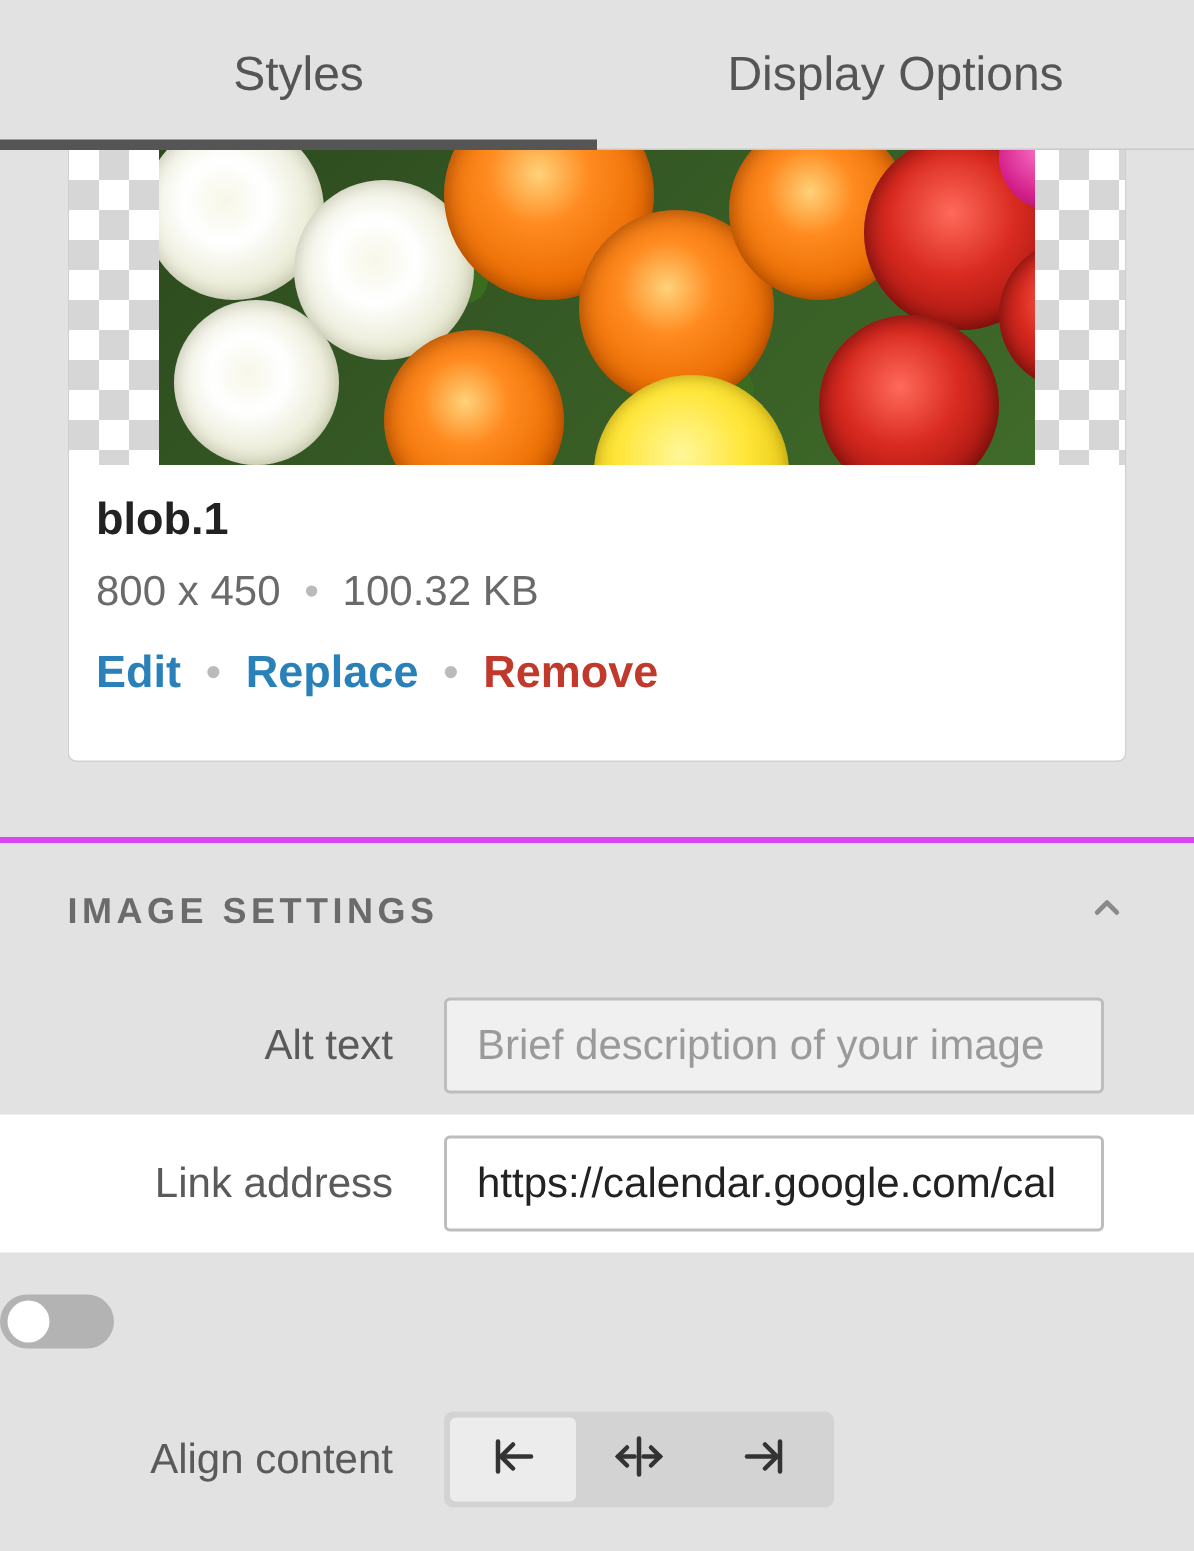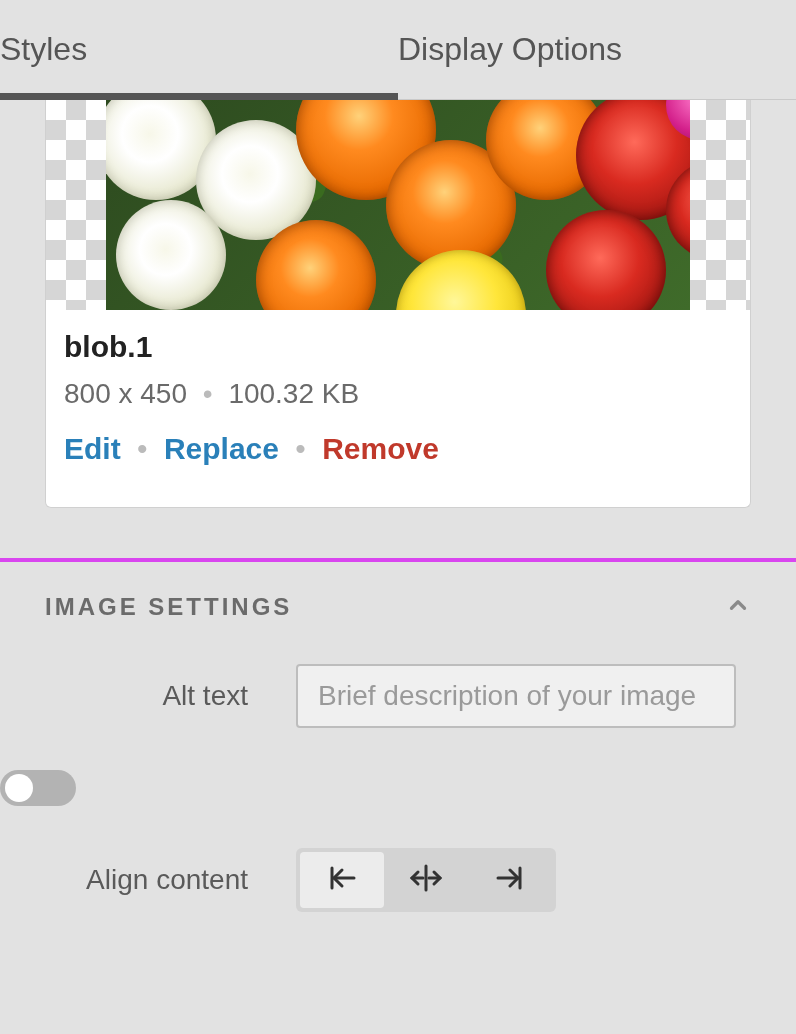--- a/index.html
+++ b/index.html
@@ -11,21 +11,21 @@
   }
   .tabs {
     display: flex;
     height: 100px;
     border-bottom: 1px solid #c9c9c9;
   }
   .tab {
     flex: 1;
     display: flex;
     align-items: center;
-    justify-content: flex-start;
+    justify-content: center;
     font-size: 32px;
     color: #555;
     cursor: pointer;
     position: relative;
   }
   .tab.active::after {
     content: "";
     position: absolute;
     left: 0;
     bottom: -1px;
@@ -110,21 +110,21 @@
     align-items: center;
     padding: 14px 45px 14px 0;
     min-height: 92px;
   }
   .form-row.highlight {
     background: #fff;
   }
   .form-label {
     width: 296px;
     text-align: right;
-    padding-right: 48px;
+    padding-right: 34px;
     font-size: 28px;
     color: #5a5a5a;
   }
   .form-control { flex: 1; }
   .text-input {
     width: 440px;
     height: 64px;
     font-size: 28px;
     padding: 0 20px;
     border: 2px solid #bdbdbd;
@@ -238,20 +238,26 @@
 
 <div class="form-rows">
 
   <div class="form-row">
     <div class="form-label">Alt text</div>
     <div class="form-control">
       <input type="text" class="text-input" placeholder="Brief description of your image" style="">
     </div>
   </div>
 
+  <div class="form-row highlight">
+    <div class="form-label">Link address</div>
+    <div class="form-control">
+      <input type="text" class="text-input on-white" value="https://calendar.google.com/cal" style="">
+    </div>
+  </div>
 
   <div class="form-row">
     <div class="form-control">
       <div class="toggle">
         <div class="toggle-knob"></div>
       </div>
     </div>
   </div>
 
   <div class="form-row">

